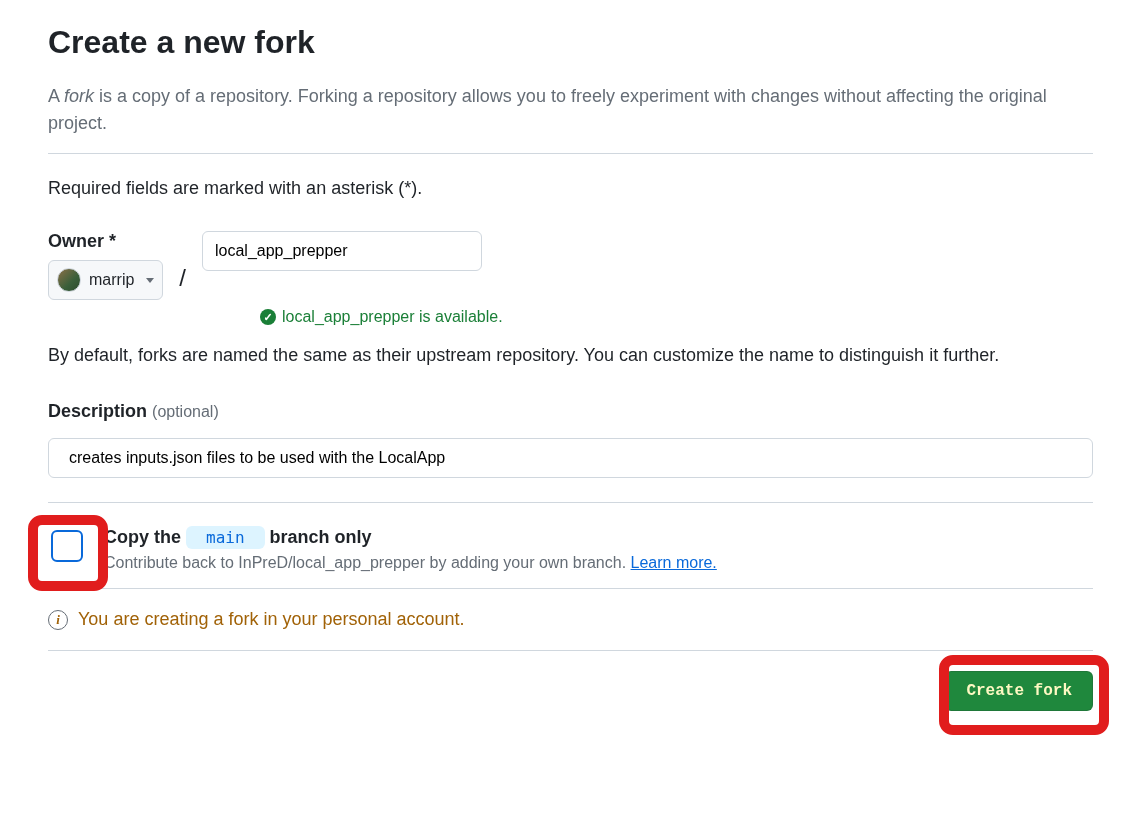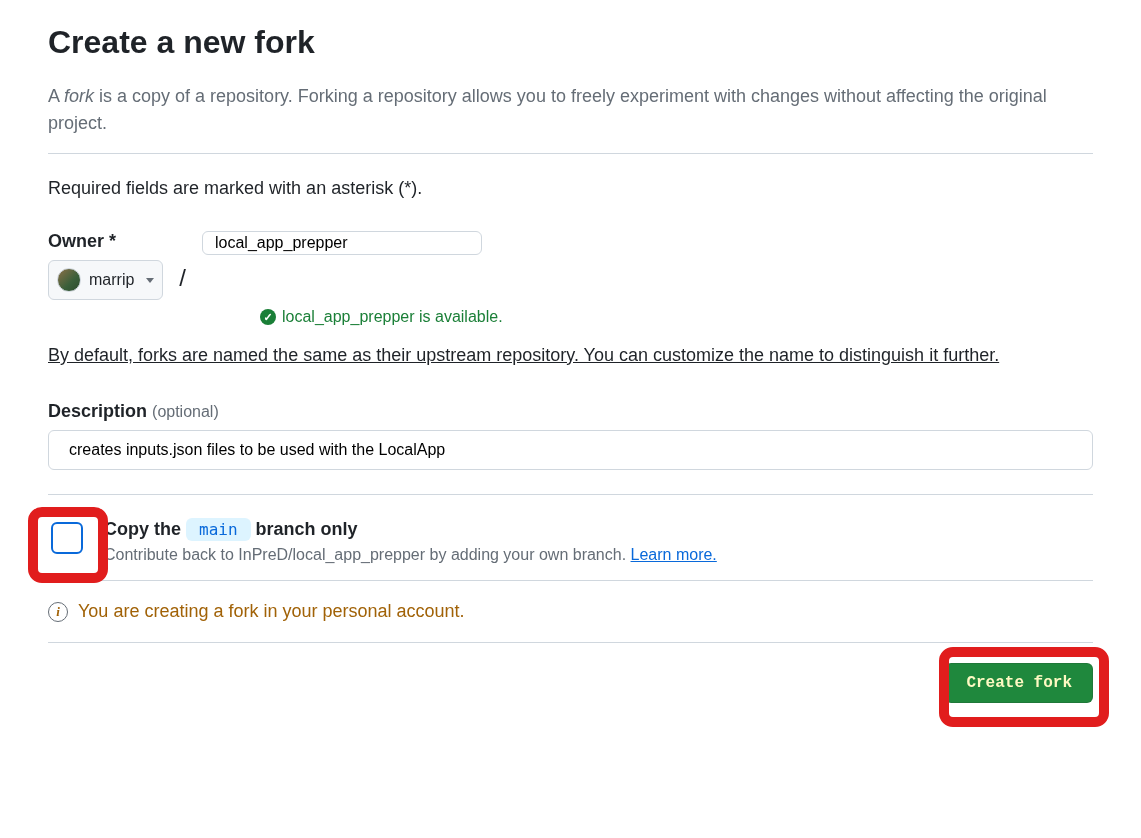--- a/index.html
+++ b/index.html
@@ -89,21 +89,21 @@
       color: #1f2328;
       align-self: flex-end;
       margin-bottom: 8px;
     }
     .text-input {
       padding: 8px 12px;
       border: 1px solid #d0d7de;
       border-radius: 6px;
       font-size: 16px;
       width: 280px;
-      height: 24px;
+      height: 40px;
       font-family: inherit;
     }
     .availability {
       display: flex;
       align-items: center;
       gap: 6px;
       color: #1a7f37;
       font-size: 16px;
       margin-top: 8px;
       margin-left: 212px;
@@ -121,26 +121,25 @@
       font-weight: bold;
     }
     .check-icon::before {
       content: "✓";
     }
     .helper-text {
       font-size: 18px;
       color: #1f2328;
       line-height: 1.5;
       margin: 16px 0 32px 0;
-      text-decoration: underline;
     }
     .desc-label {
       font-size: 18px;
       font-weight: 600;
-      margin-bottom: 8px;
+      margin-bottom: 16px;
     }
     .desc-label .optional {
       font-weight: 400;
       color: #656d76;
       font-size: 16px;
     }
     .desc-input {
       width: 100%;
       padding: 10px 20px;
       border: 1px solid #d0d7de;
@@ -189,21 +188,21 @@
     .checkbox-content {
       flex: 1;
     }
     .checkbox-label {
       font-size: 18px;
       font-weight: 600;
     }
     .branch-tag {
       background: #ddf4ff;
       color: #0969da;
-      padding: 2px 13px;
+      padding: 2px 20px;
       border-radius: 6px;
       font-family: ui-monospace, "SFMono-Regular", monospace;
       font-size: 16px;
       font-weight: 400;
     }
     .checkbox-help {
       font-size: 16px;
       color: #656d76;
       margin-top: 6px;
     }

